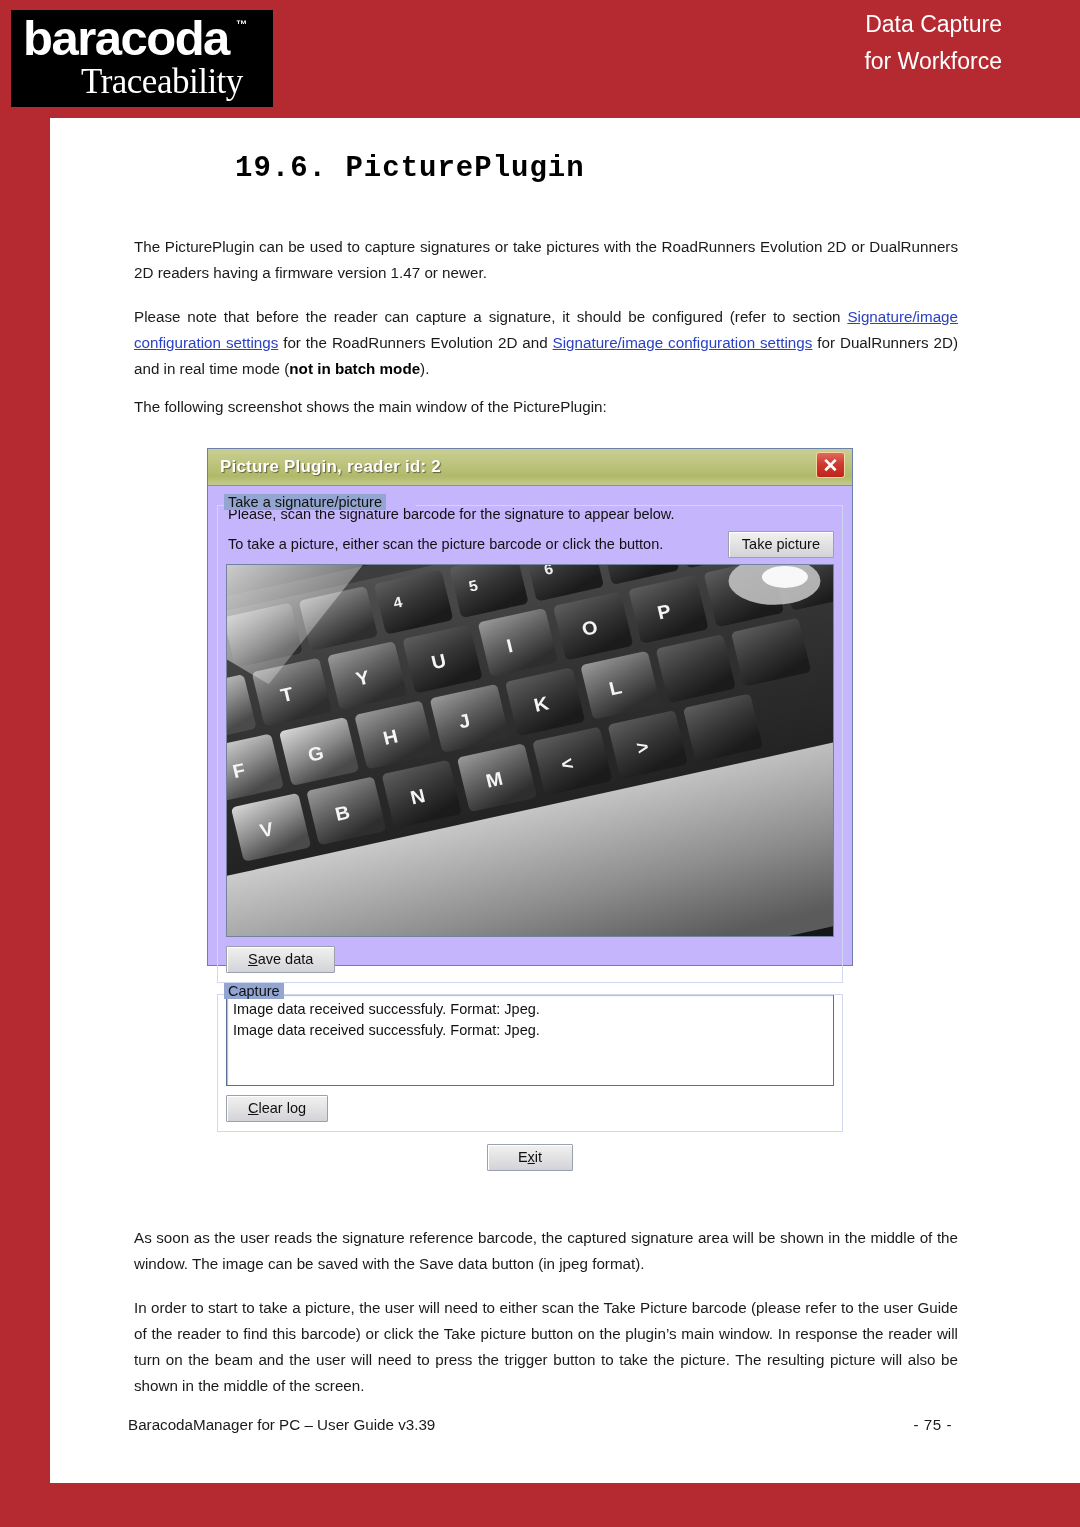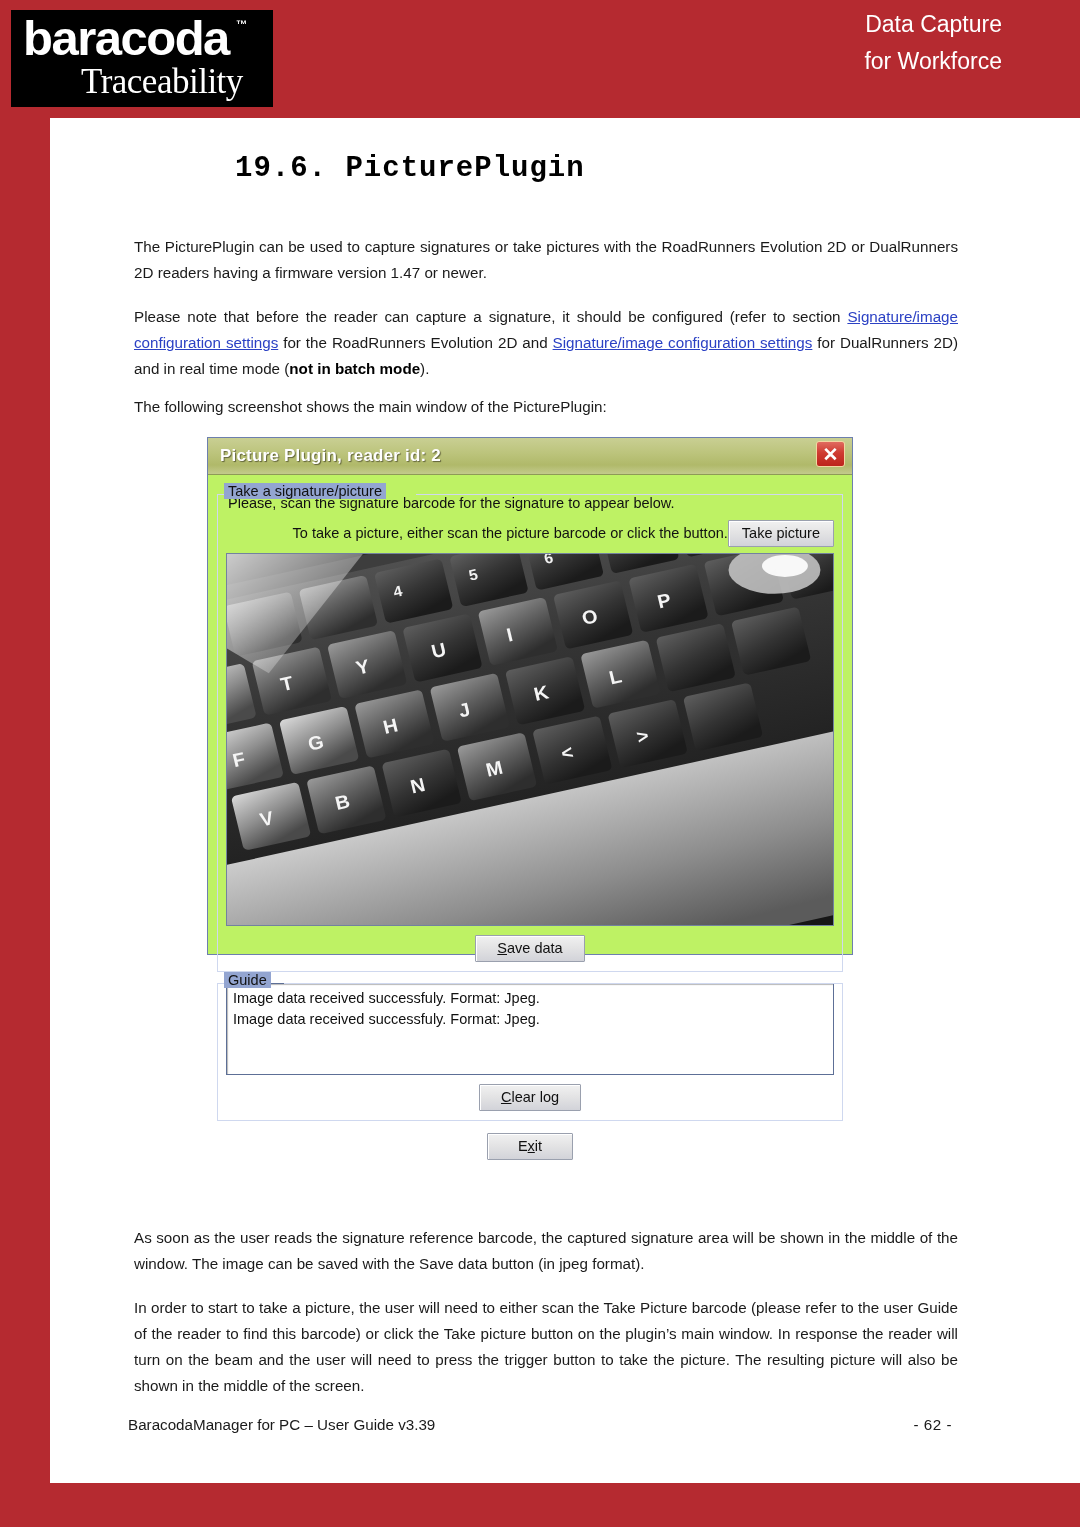--- a/index.html
+++ b/index.html
@@ -141,24 +141,24 @@
     font-family: "Liberation Sans", sans-serif;
     font-size: 15.2px;
     color: #1a1a1a;
   }
   #footer .pageno { letter-spacing: 0.5px; }
 
   
   #dialog {
     position: absolute;
     left: 207px;
-    top: 437px;
+    top: 448px;
     width: 646px;
     height: 518px;
-    background: #bef264;
+    background: #c4b5fd;
     border: 1px solid #6d7fae;
     box-sizing: border-box;
     font-family: "Liberation Sans", sans-serif;
   }
   #titlebar {
     position: relative;
     height: 36px;
     background: linear-gradient(to bottom, #c9cf93 0%, #bcc47c 42%, #b0b96a 75%, #c3ca8c 100%);
     border-bottom: 1px solid #8e9a57;
     display: flex;
@@ -230,21 +230,21 @@
   .gb-line {
     font-size: 14.5px;
     color: #111;
     line-height: 19px;
     margin: 9px 0 0 2px;
   }
 
   #take-row {
     display: flex;
     align-items: center;
-    justify-content: flex-end;
+    justify-content: space-between;
     margin-top: 7px;
   }
   #take-row .gb-line { margin-top: 0; }
 
   .winbtn {
     background: linear-gradient(to bottom, #f1f1f1 0%, #e3e3e4 48%, #d2d3d9 100%);
     border: 1px solid #9aa0ae;
     box-shadow: inset 1px 1px 0 #ffffff;
     font-family: "Liberation Sans", sans-serif;
     font-size: 14.5px;
@@ -261,21 +261,21 @@
     width: 100%;
     height: 373px;
     background: #2a2a2a;
     position: relative;
     overflow: hidden;
     border: 1px solid #73829f;
     box-sizing: border-box;
   }
   #photo svg { display: block; width: 100%; height: 100%; }
 
-  .btn-center { display: flex; justify-content: center; margin-top: 9px; }
+  .btn-center { display: flex; margin-top: 9px; }
 
   
   #logbox {
     margin-top: 9px;
     background: #ffffff;
     border: 1px solid #5d6f96;
     box-shadow: inset 1px 1px 1px rgba(0,0,0,.28);
     height: 92px;
     padding: 4px 6px;
     box-sizing: border-box;
@@ -468,21 +468,21 @@
             <polygon points="0,0 130,0 40,120 0,95" fill="url(#glare)" opacity="0.8"></polygon>
           </svg>
         </div>
 
         <div class="btn-center" id="save-row">
           <button class="winbtn"><u>S</u><span>ave data</span></button>
         </div>
       </div>
 
       <div class="groupbox">
-        <span class="gb-label">Guide</span>
+        <span class="gb-label">Capture</span>
         <div class="gb-rule" style="width:559px;"></div>
 
         <div id="logbox">
           <div>Image data received successfuly. Format: Jpeg.</div>
           <div>Image data received successfuly. Format: Jpeg.</div>
         </div>
 
         <div class="btn-center" id="clear-row">
           <button class="winbtn"><u>C</u><span>lear log</span></button>
         </div>
@@ -494,16 +494,16 @@
 
     </div>
   </div>
 
   <p class="doc para" id="p4">As soon as the user reads the signature reference barcode, the captured signature area will be shown in the middle of the window. The image can be saved with the Save data button (in jpeg format).</p>
 
   <p class="doc para" id="p5">In order to start to take a picture, the user will need to either scan the Take Picture barcode (please refer to the user Guide of the reader to find this barcode) or click the Take picture button on the plugin’s main window. In response the reader will turn on the beam and the user will need to press the trigger button to take the picture. The resulting picture will also be shown in the middle of the screen.</p>
 
   <div id="footer">
     <span>BaracodaManager for PC – User Guide v3.39</span>
-    <span class="pageno">- 62 -</span>
+    <span class="pageno">- 75 -</span>
   </div>
 
 </div>
 
 </body></html>

